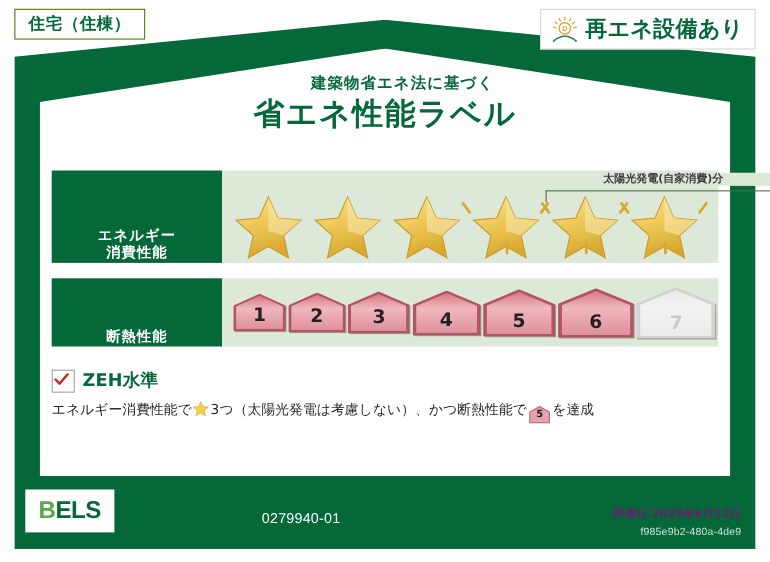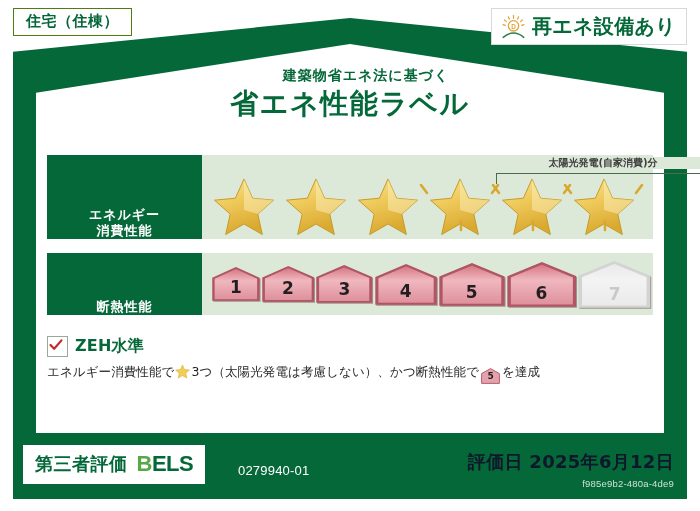--- a/index.html
+++ b/index.html
@@ -214,21 +214,21 @@
   }
   .bels-en .lite{color:#5aa74a;}
   .bels-num{
     position:absolute;left:238px;bottom:33px;
     color:#ffffff;font-size:13px;letter-spacing:0.2px;
     font-family:"Liberation Sans",sans-serif;
     z-index:6;
   }
   .eval-date{
     position:absolute;right:26px;bottom:37px;
-    color:#0f172a;font-size:18px;font-weight:bold;letter-spacing:0.3px;
+    color:#701a75;font-size:10px;font-weight:bold;letter-spacing:0.3px;
     z-index:6;text-align:right;
   }
   .eval-hash{
     position:absolute;right:26px;bottom:22px;
     color:#cfe3d6;font-size:9.5px;letter-spacing:0.2px;
     font-family:"Liberation Sans",sans-serif;
     z-index:6;text-align:right;
   }
 </style>
 </head>
@@ -502,20 +502,19 @@
               <polygon points="0.6,15.4 0.6,5.6 9.5,0.6 18.4,5.6 18.4,15.4" fill="#e4a2ad" stroke="#b4616f" stroke-width="1"></polygon>
             </svg>
             <b>5</b>
           </span><span>を達成</span>
       </div>
     </div>
 
   </div>
 
   <div class="bels-box">
-    <span class="bels-jp">第三者評価</span>
     <span class="bels-en"><span class="lite">B</span><span>ELS</span></span>
   </div>
   <div class="bels-num">0279940-01</div>
   <div class="eval-date">評価日 2025年6月12日</div>
   <div class="eval-hash">f985e9b2-480a-4de9</div>
 
 </div>
 
 </body></html>

